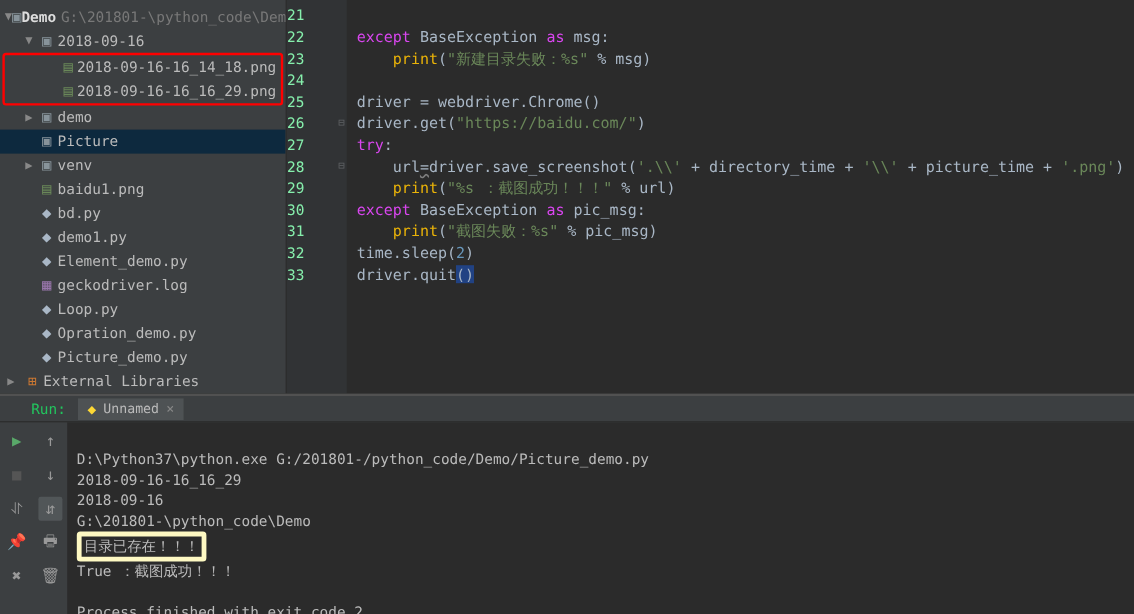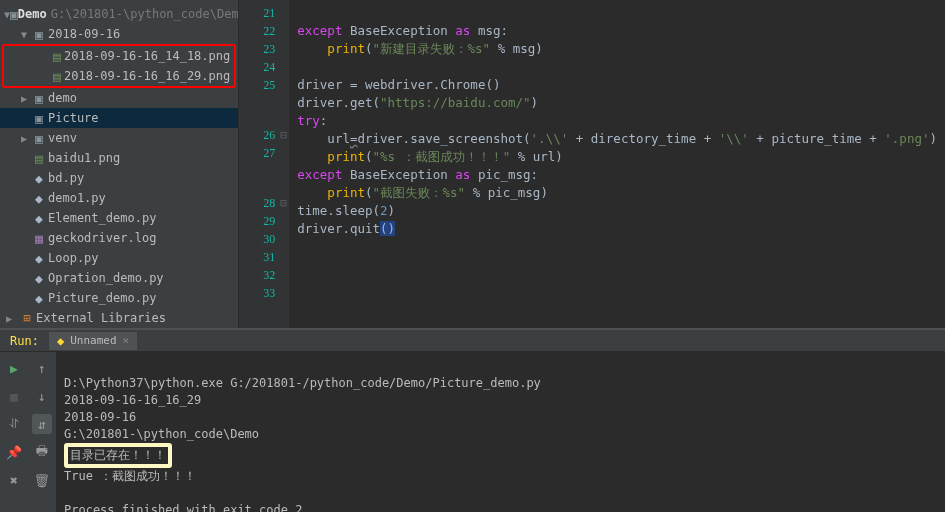--- a/index.html
+++ b/index.html
@@ -38,29 +38,27 @@
 .tree-row .bold { font-weight: bold; color: #ddd; }
 .tree-row .dim { color: #787878; margin-left: 4px; }
 .indent1 { padding-left: 18px; }
 .indent2 { padding-left: 36px; }
 .redbox { border: 2px solid red; border-radius: 3px; margin: 0 2px; }
 
 .editor { flex: 1; display: flex; background: #2b2b2b; }
 .gutter {
   width: 50px;
   background: #313335;
-  text-align: right;
-  color: #14b8a6;
+  color: #86efac;
   padding-top: 4px;
   font-size: 12px;
   line-height: 18px;
-  font-family: Liberation Serif, serif;
 }
 .gutter .ln { padding-right: 14px; height: 18px; }
-.gutter .fold { position: relative; margin-top: 32px; }
+.gutter .fold { position: relative; }
 .gutter .fold::after { content: "⊟"; position: absolute; right: 2px; color: #606366; font-size: 9px; }
 .code {
   flex: 1;
   padding: 4px 8px;
   line-height: 18px;
   font-size: 12.5px;
   white-space: pre;
 }
 .c-kw { color: #d946ef; }
 .c-fn { color: #eab308; }
@@ -76,21 +74,21 @@
   border-top: 2px solid #515151;
   background: #2b2b2b;
 }
 .run-header {
   height: 22px;
   background: #3c3f41;
   display: flex;
   align-items: center;
   border-bottom: 1px solid #2b2b2b;
 }
-.run-label { padding: 0 10px; color: #fde047; }
+.run-label { padding: 0 10px; color: #22c55e; margin-left: 16px; }
 .run-tab {
   background: #4e5254;
   padding: 2px 8px;
   display: flex;
   align-items: center;
   gap: 6px;
   font-size: 11px;
   color: #bbb;
 }
 .run-tab .close { color: #888; cursor: pointer; }

